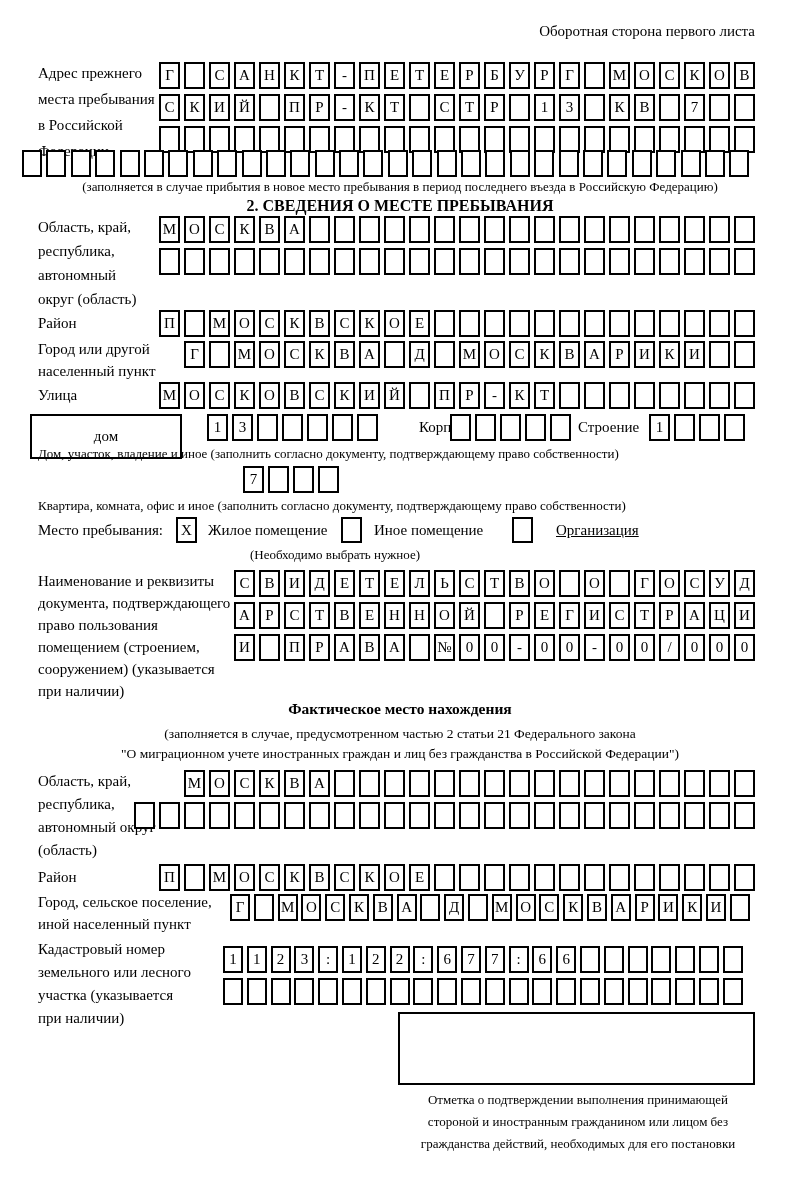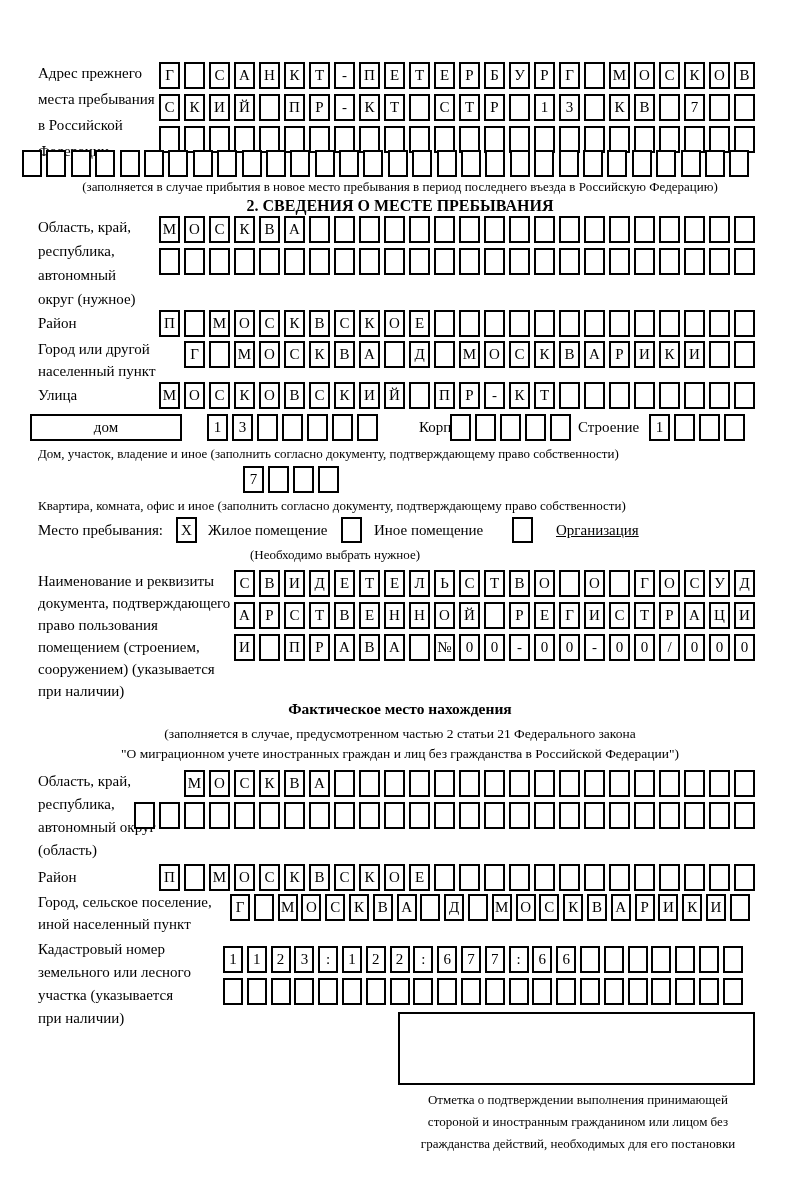--- a/index.html
+++ b/index.html
@@ -31,20 +31,21 @@
     position:absolute; width:21px; height:26px; box-sizing:border-box; border:2px solid #000;
     display:flex; align-items:center; justify-content:center; font-size:15px; background:#fff;
   }
   .stamp { position:absolute; box-sizing:border-box; border:2px solid #000; background:#fff; }
 </style>
 </head>
 <body>
 
 <div class="page">
 
+  <div class="t" style="top:22px; right:45px;">Оборотная сторона первого листа</div>
 
   <div class="t" style="left:38px; top:64px;">Адрес прежнего</div>
   <div class="t" style="left:38px; top:90px;">места пребывания</div>
   <div class="t" style="left:38px; top:116px;">в Российской</div>
   <div class="t" style="left:38px; top:142px;">Федерации</div>
 
   <div class="boxrow" style="left:159px; top:62px;">
       <span class="cell">Г</span>
       <span class="cell"></span>
       <span class="cell">С</span>
@@ -155,21 +156,21 @@
       <span class="cell"></span>
     </div>
 
   <div class="capc" style="top:179px;">(заполняется в случае прибытия в новое место пребывания в период последнего въезда в Российскую Федерацию)</div>
 
   <div class="title" style="top:197px;">2. СВЕДЕНИЯ О МЕСТЕ ПРЕБЫВАНИЯ</div>
 
   <div class="t" style="left:38px; top:218px;">Область, край,</div>
   <div class="t" style="left:38px; top:242px;">республика,</div>
   <div class="t" style="left:38px; top:266px;">автономный</div>
-  <div class="t" style="left:38px; top:290px;">округ (нужное)</div>
+  <div class="t" style="left:38px; top:290px;">округ (область)</div>
   <div class="boxrow" style="left:159px; top:216px;">
       <span class="cell">М</span>
       <span class="cell">О</span>
       <span class="cell">С</span>
       <span class="cell">К</span>
       <span class="cell">В</span>
       <span class="cell">А</span>
       <span class="cell"></span>
       <span class="cell"></span>
       <span class="cell"></span>
@@ -293,21 +294,21 @@
       <span class="cell"></span>
       <span class="cell"></span>
       <span class="cell"></span>
       <span class="cell"></span>
       <span class="cell"></span>
       <span class="cell"></span>
       <span class="cell"></span>
       <span class="cell"></span>
     </div>
 
-  <div class="widebox" style="left:30px; top:414px; width:152px; height:27px;">дом</div>
+  <div class="widebox" style="left:30px; top:414px; width:152px; height:45px;">дом</div>
   <div class="boxrow" style="left:207px; top:414px;">
       <span class="cell">1</span>
       <span class="cell">3</span>
       <span class="cell"></span>
       <span class="cell"></span>
       <span class="cell"></span>
       <span class="cell"></span>
       <span class="cell"></span>
     </div>
   <div class="t" style="left:394px; top:418px;margin-left:25px;">Корпус</div>

